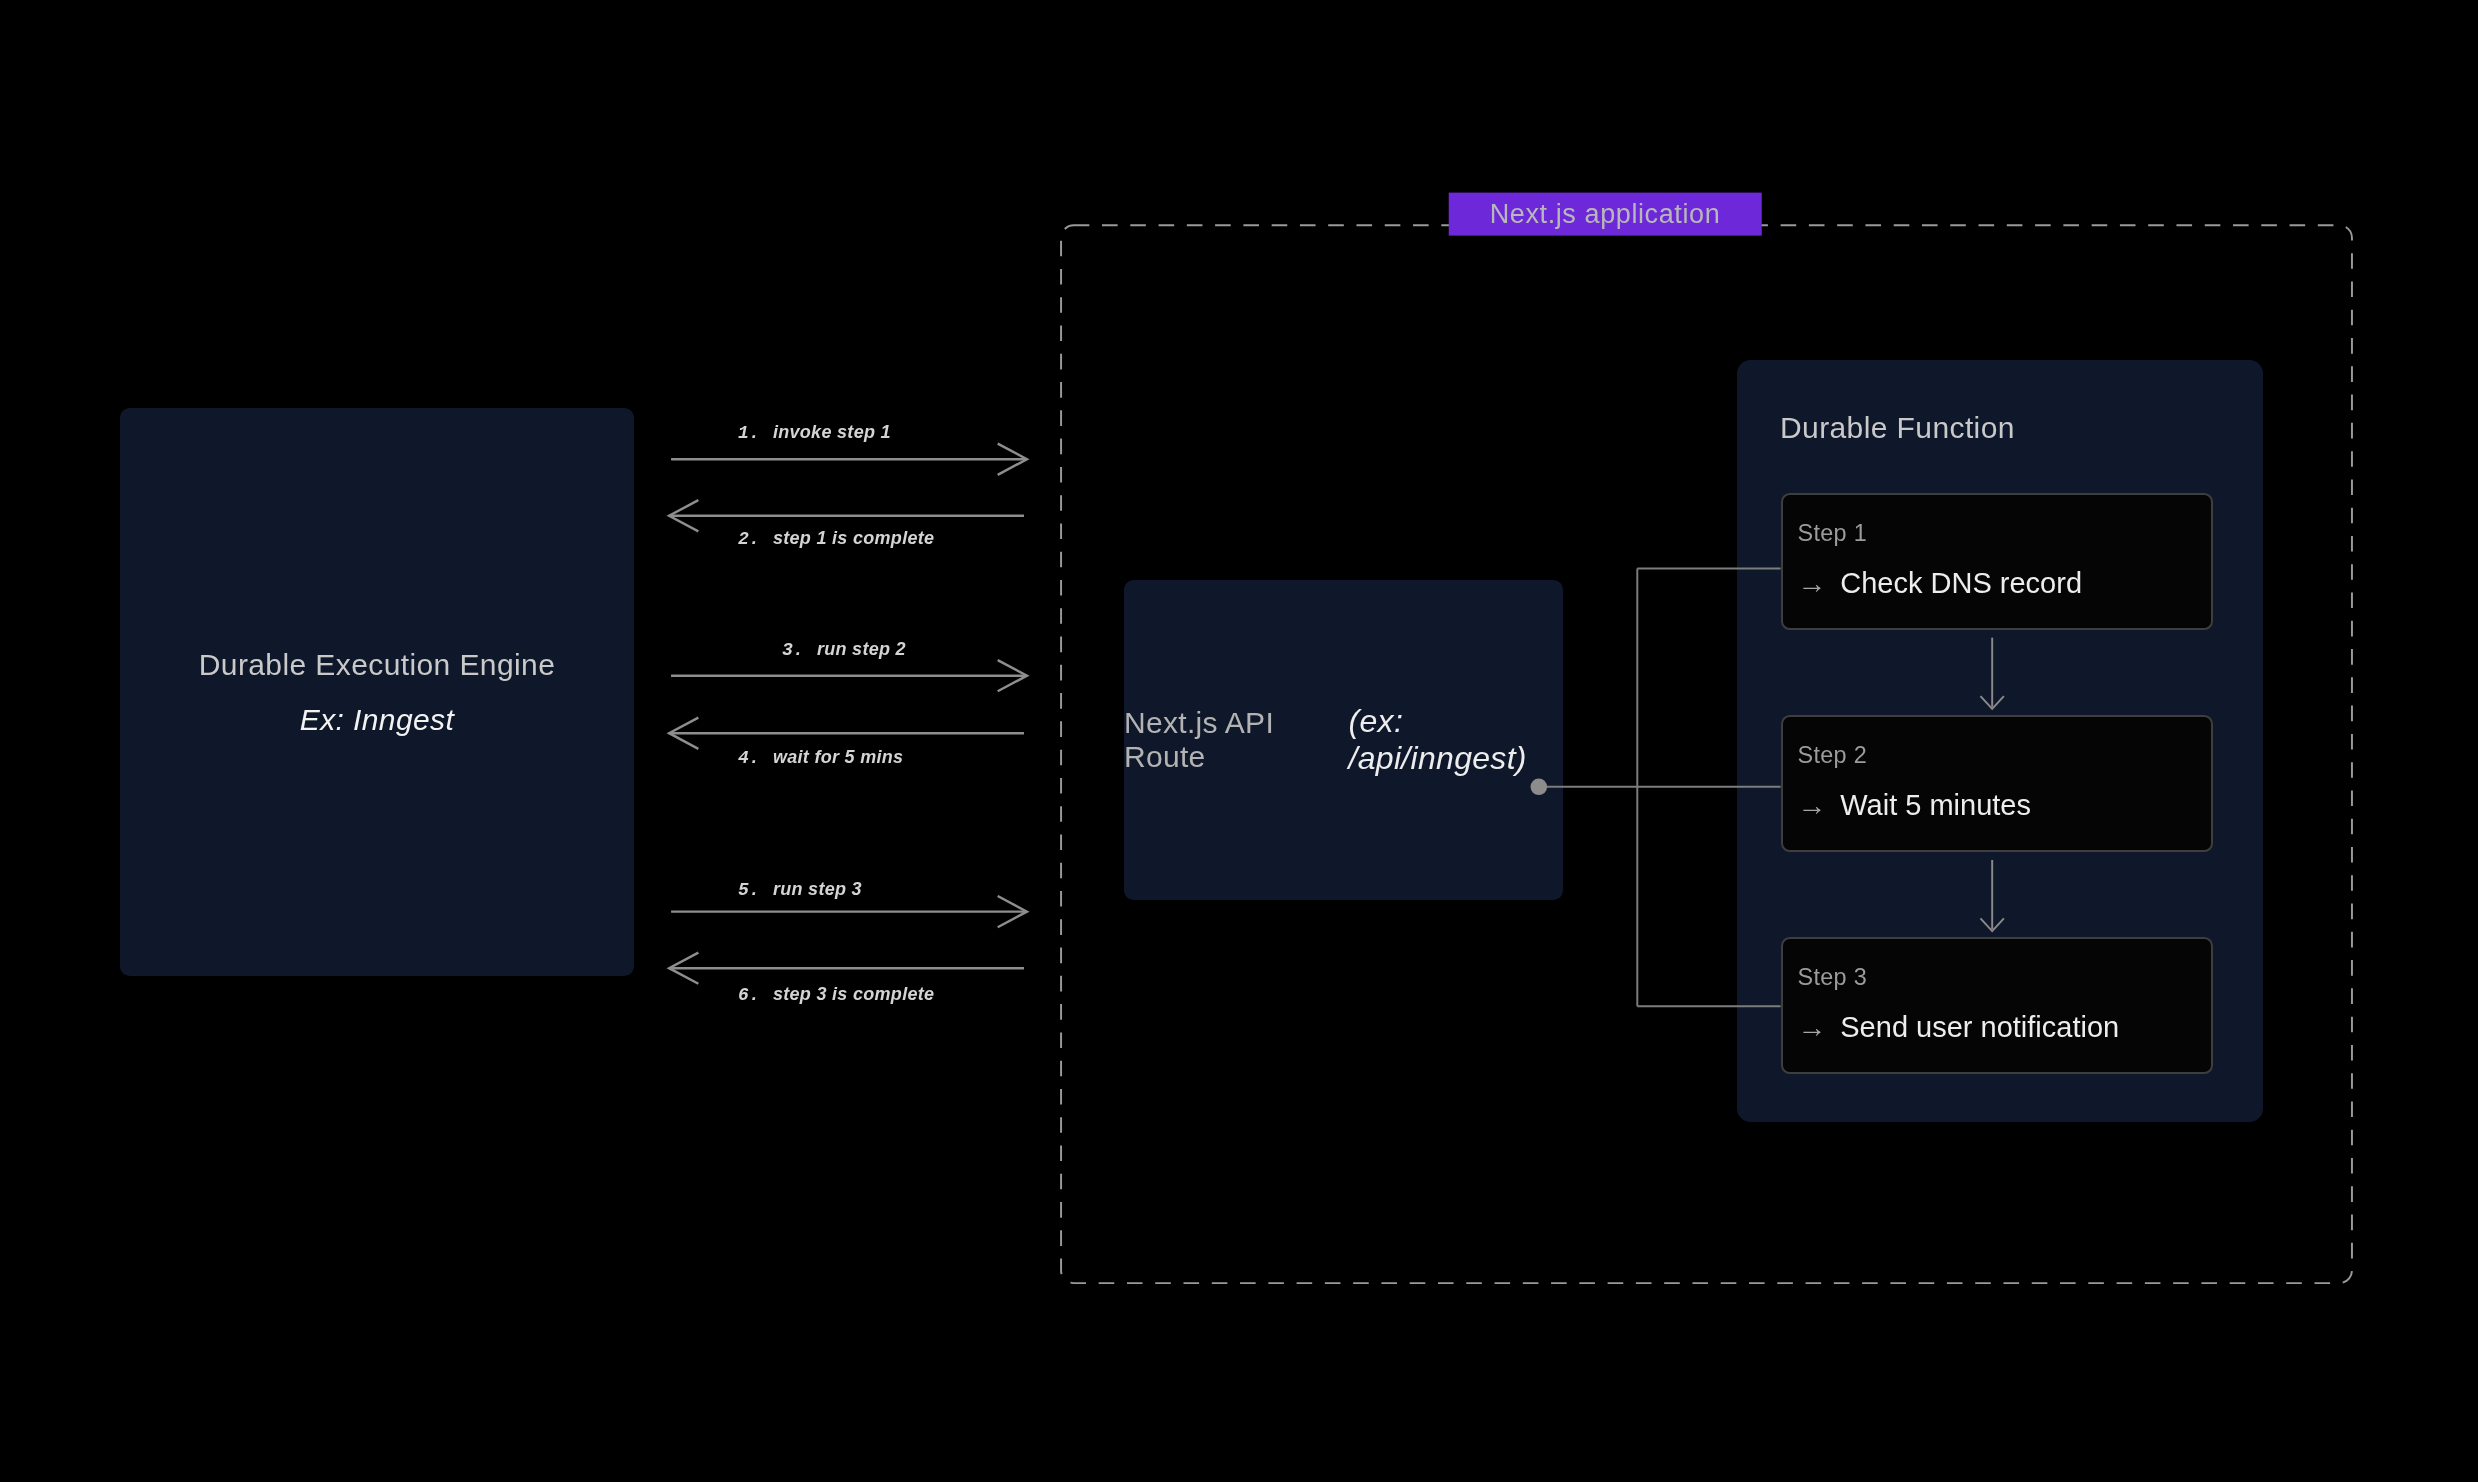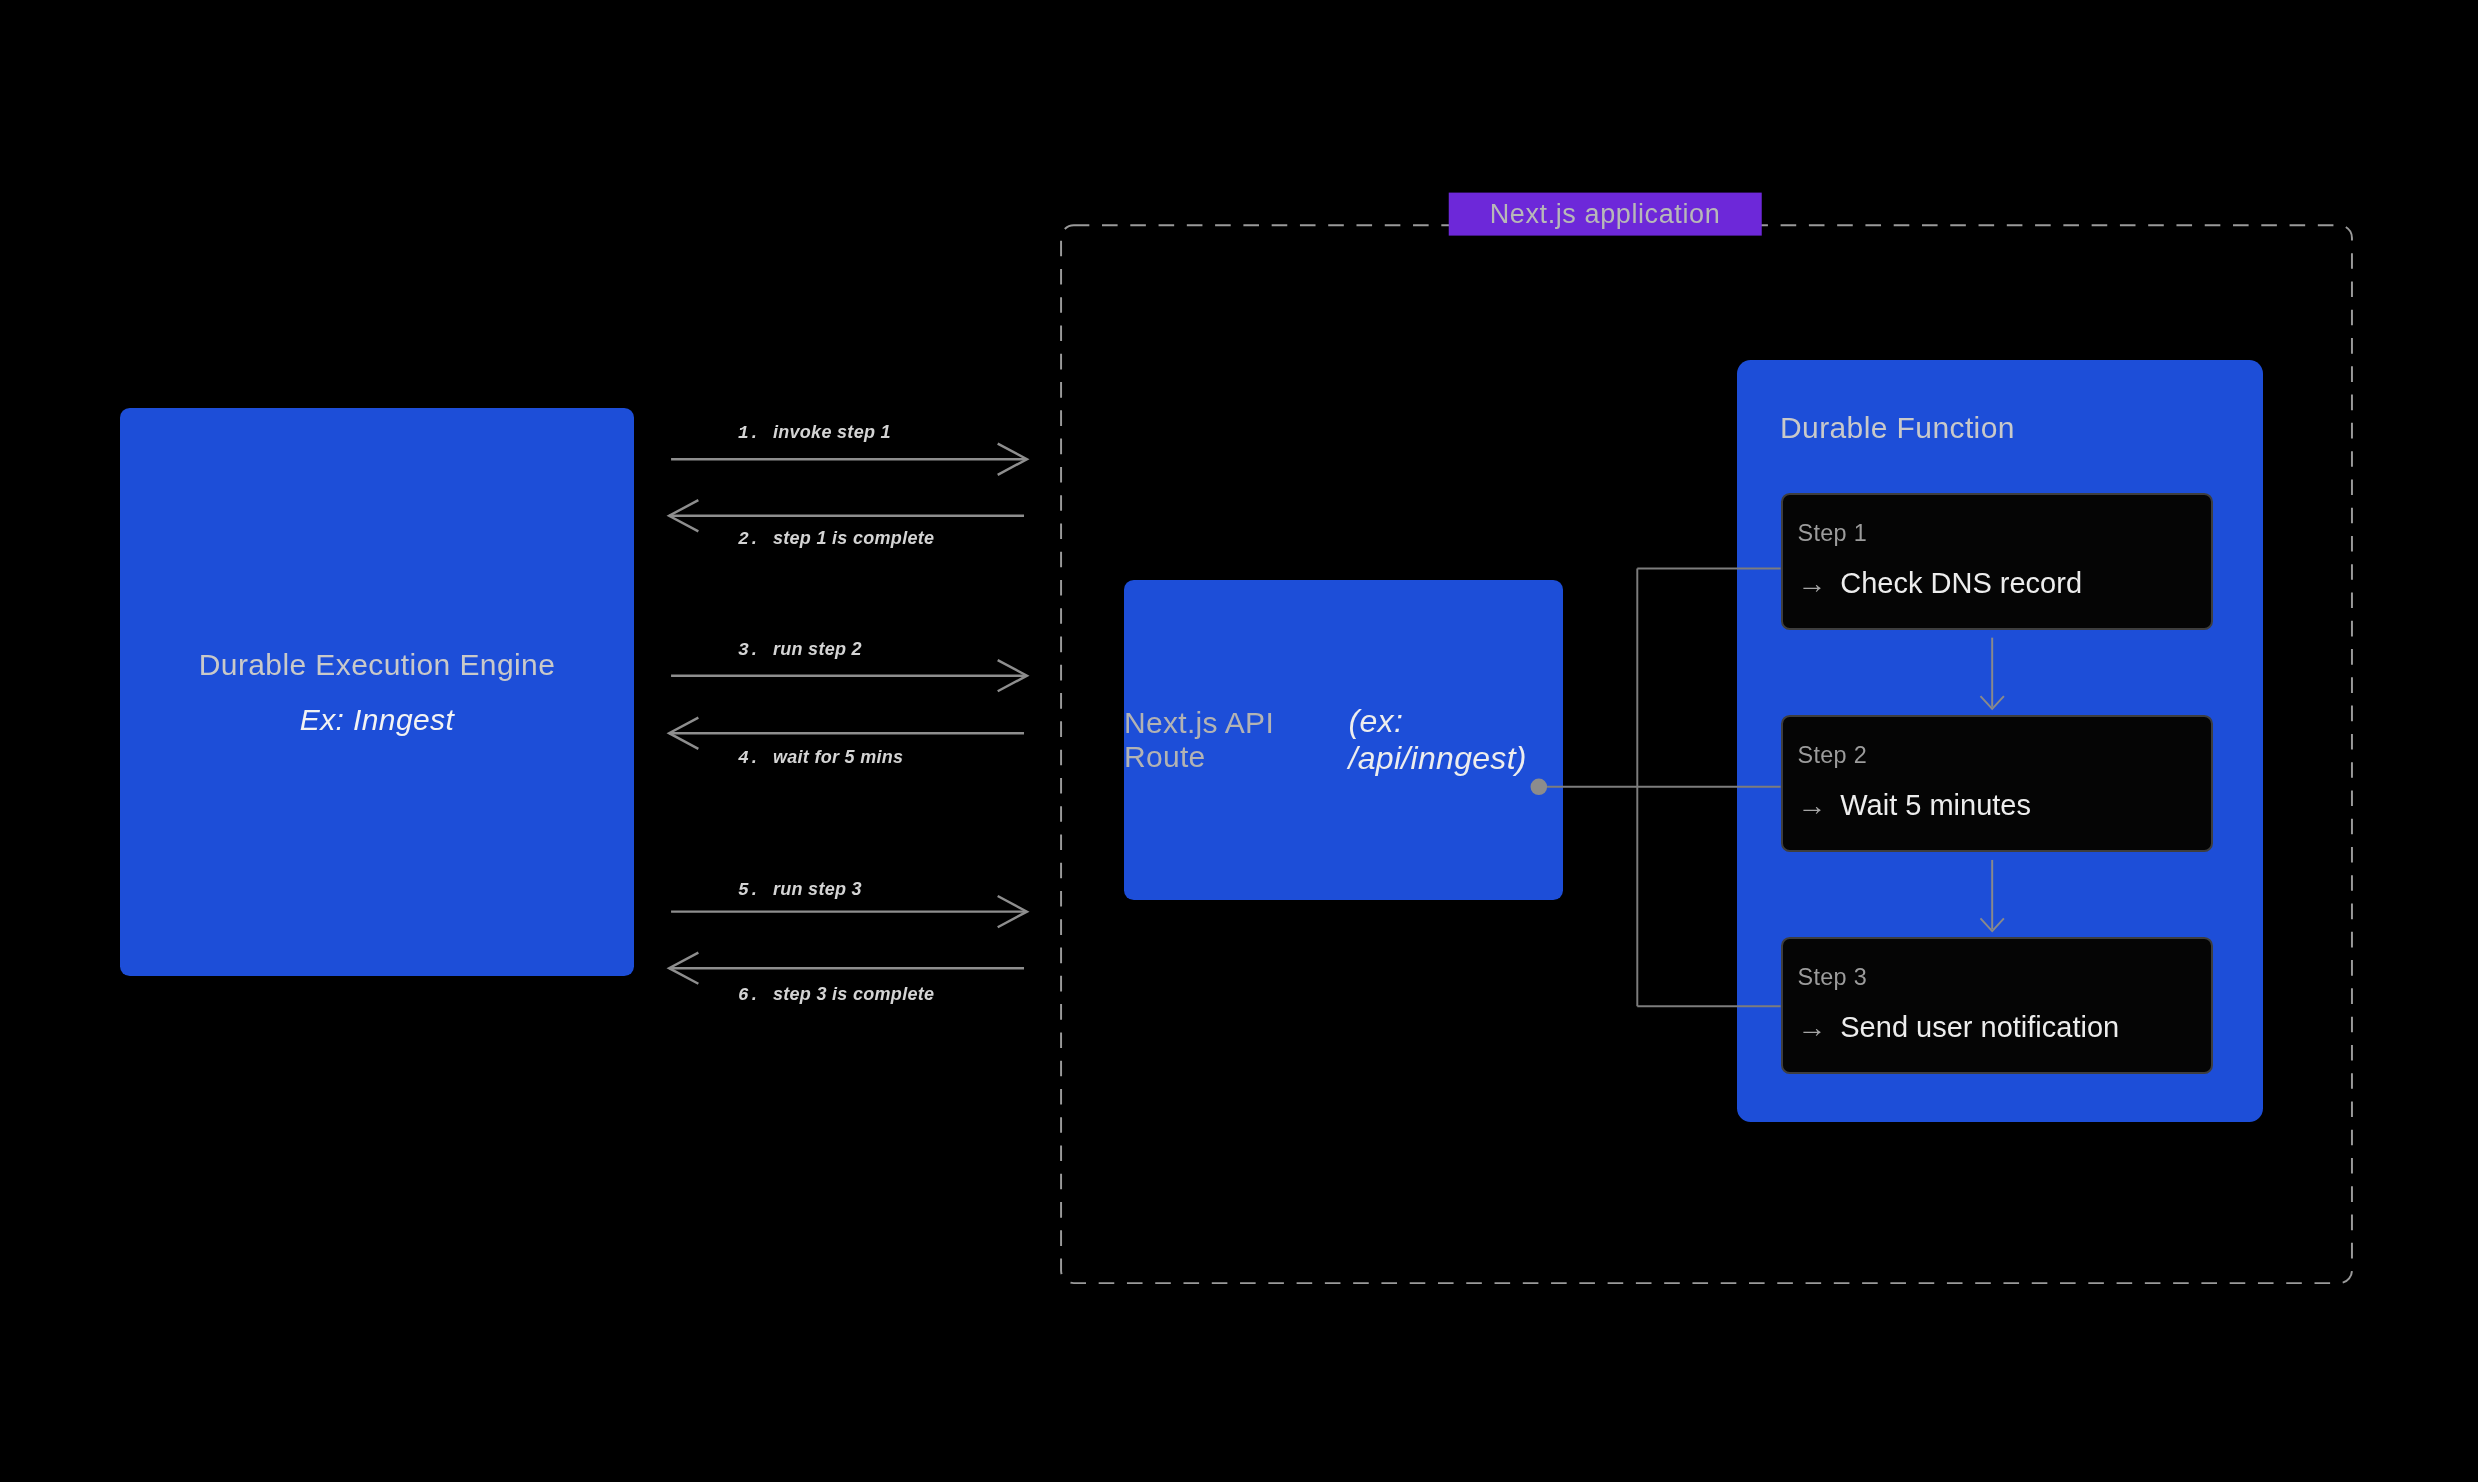--- a/index.html
+++ b/index.html
@@ -11,21 +11,21 @@
     position: relative;
     width: 2478px;
     height: 1482px;
     background: #000000;
     overflow: hidden;
     font-family: "Liberation Sans", sans-serif;
   }
   
   .panel {
     position: absolute;
-    background: #1d4ed8;
+    background: #0f172a;
     border-radius: 9.8px;
   }
   
   #engine-box {
     left: 120px; top: 408px;
     width: 514px; height: 568px;
     display: flex; flex-direction: column;
     align-items: center; justify-content: center;
     gap: 21px;
   }
@@ -114,21 +114,21 @@
     letter-spacing: 0.3px;
     font-style: italic;
   }
   .msg-label .msg-num {
     font-family: "Liberation Mono", monospace;
     font-weight: 700;
     margin-right: 12.7px;
   }
   #msg-1 { top: 422px; }
   #msg-2 { top: 528px; }
-  #msg-3 { top: 639px; }
+  #msg-3 { top: 639px; margin-left: 44px; }
   #msg-4 { top: 747px; }
   #msg-5 { top: 879px; }
   #msg-6 { top: 984px; }
   
   #app-label {
     position: absolute;
     left: 1605px; top: 214px;
     transform: translate(-50%, -50%);
     background: #6d28d9;
     padding: 5.9px 41px;

